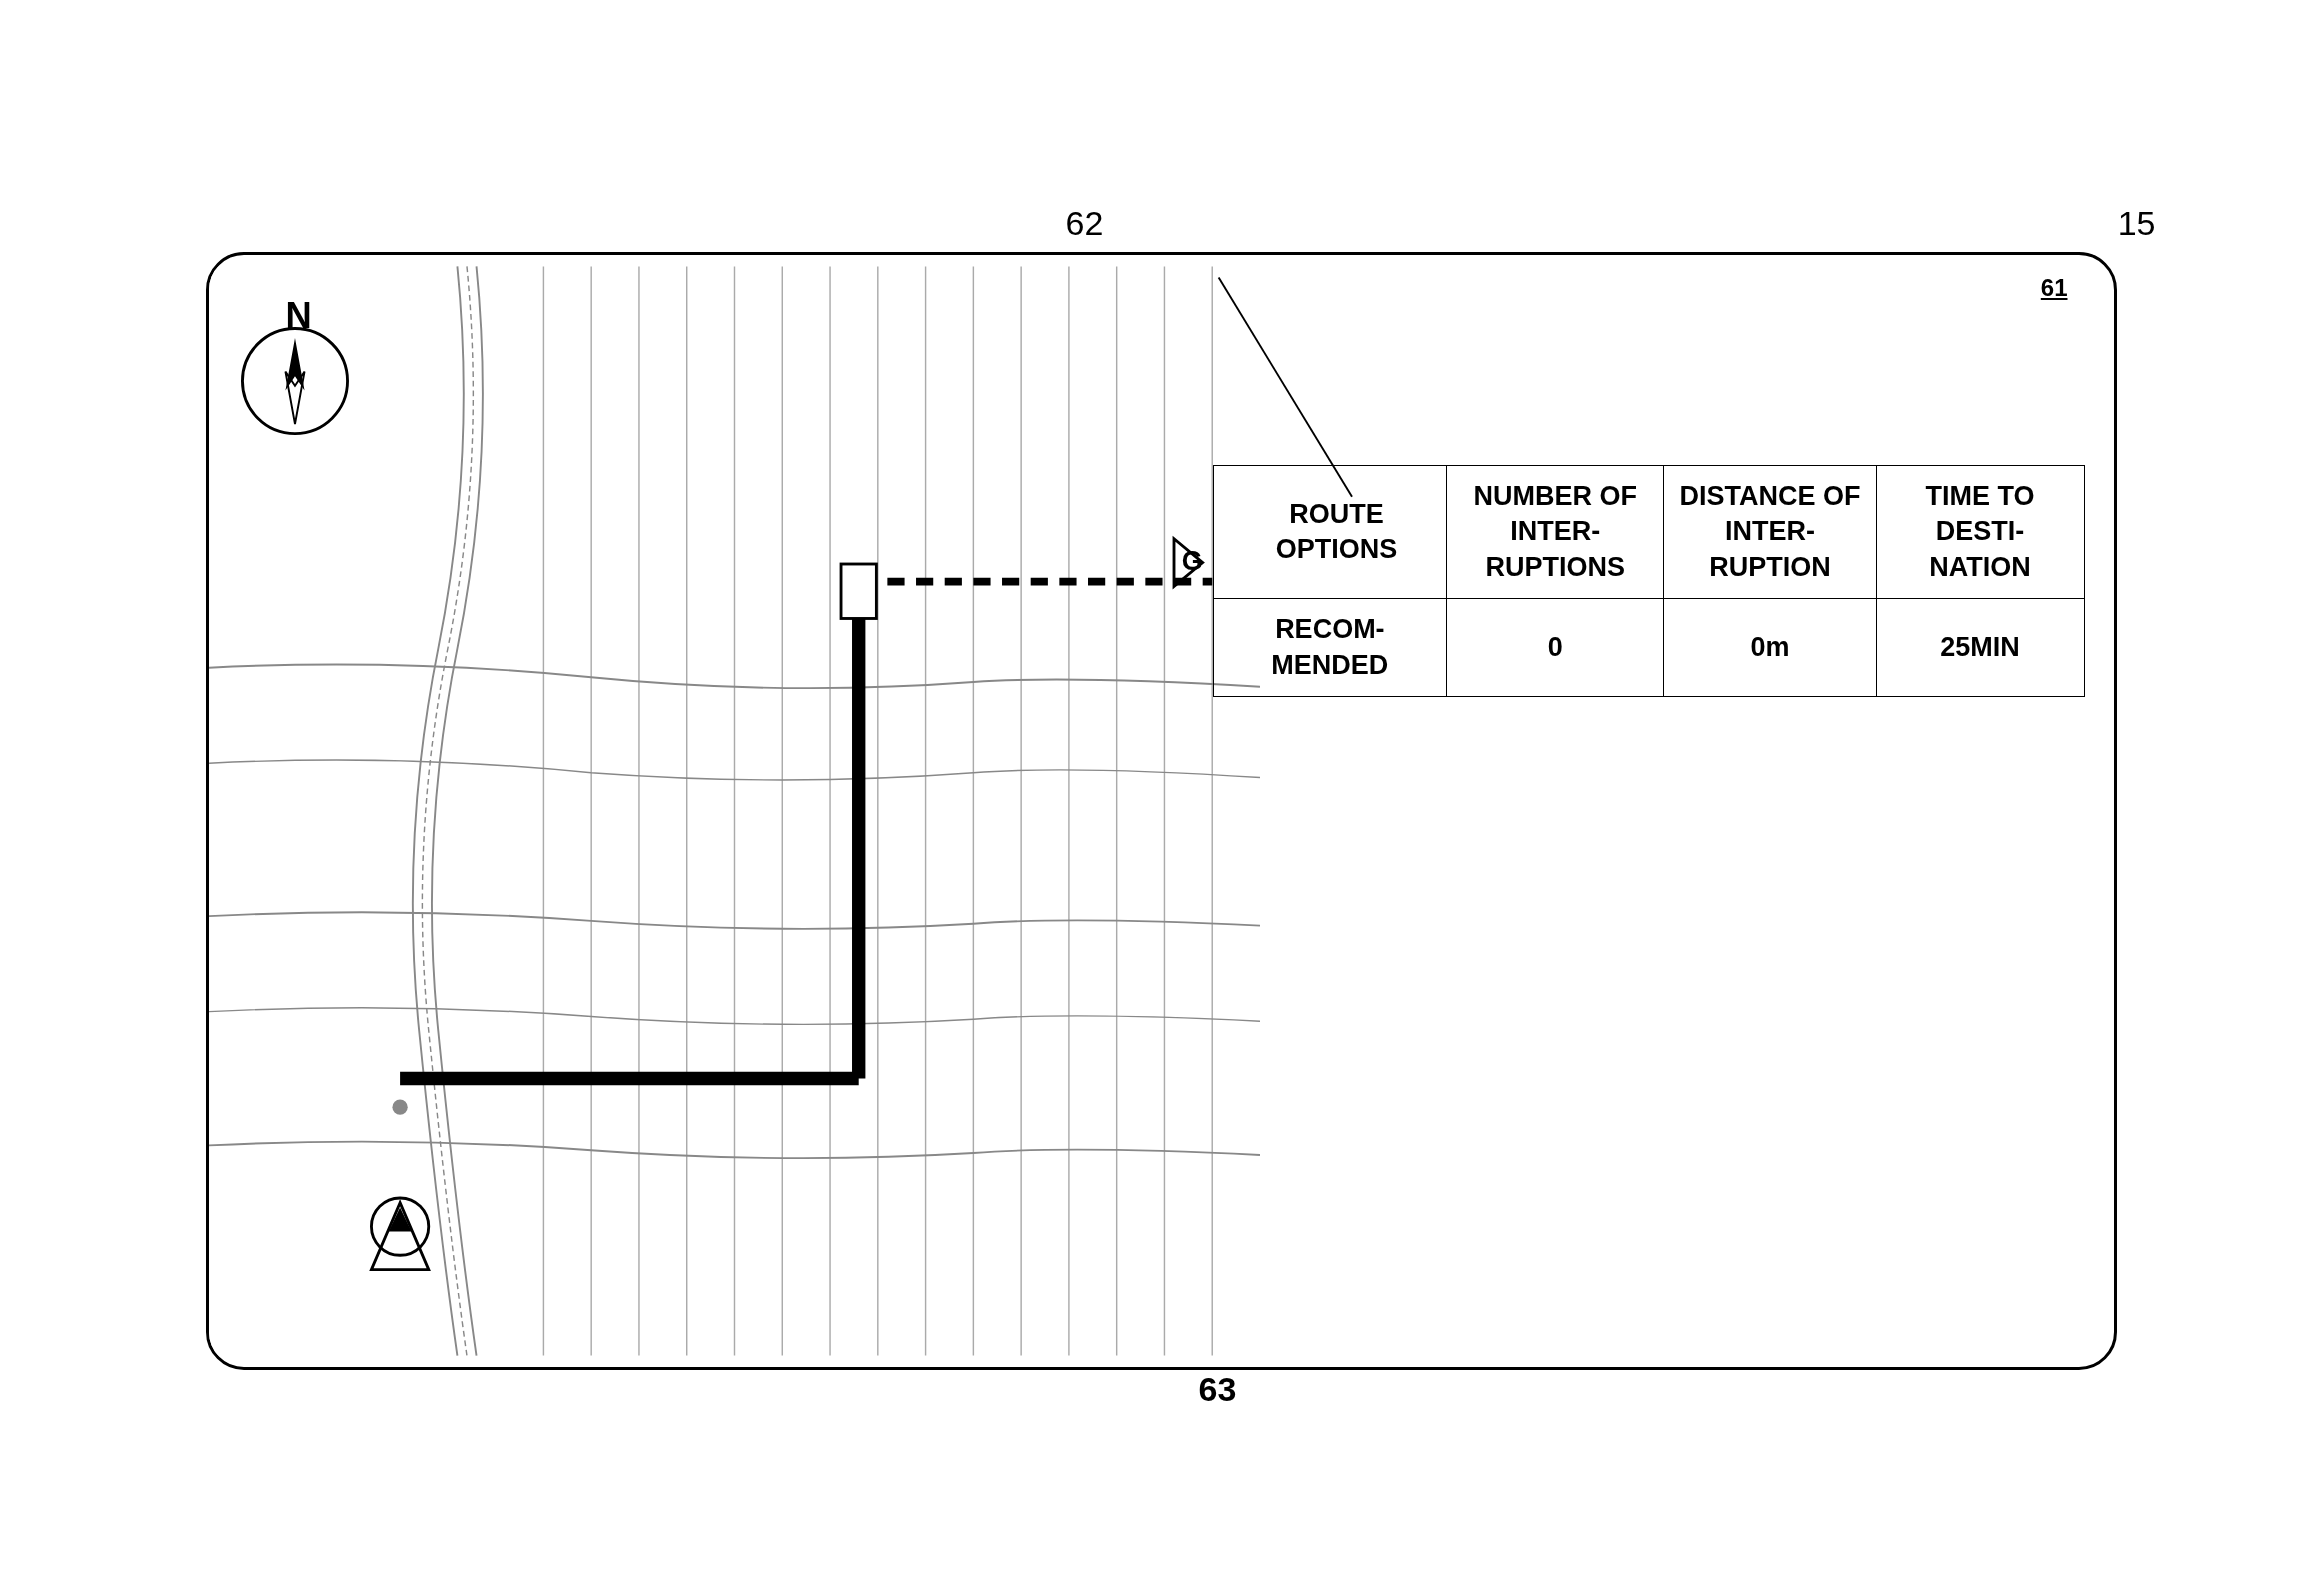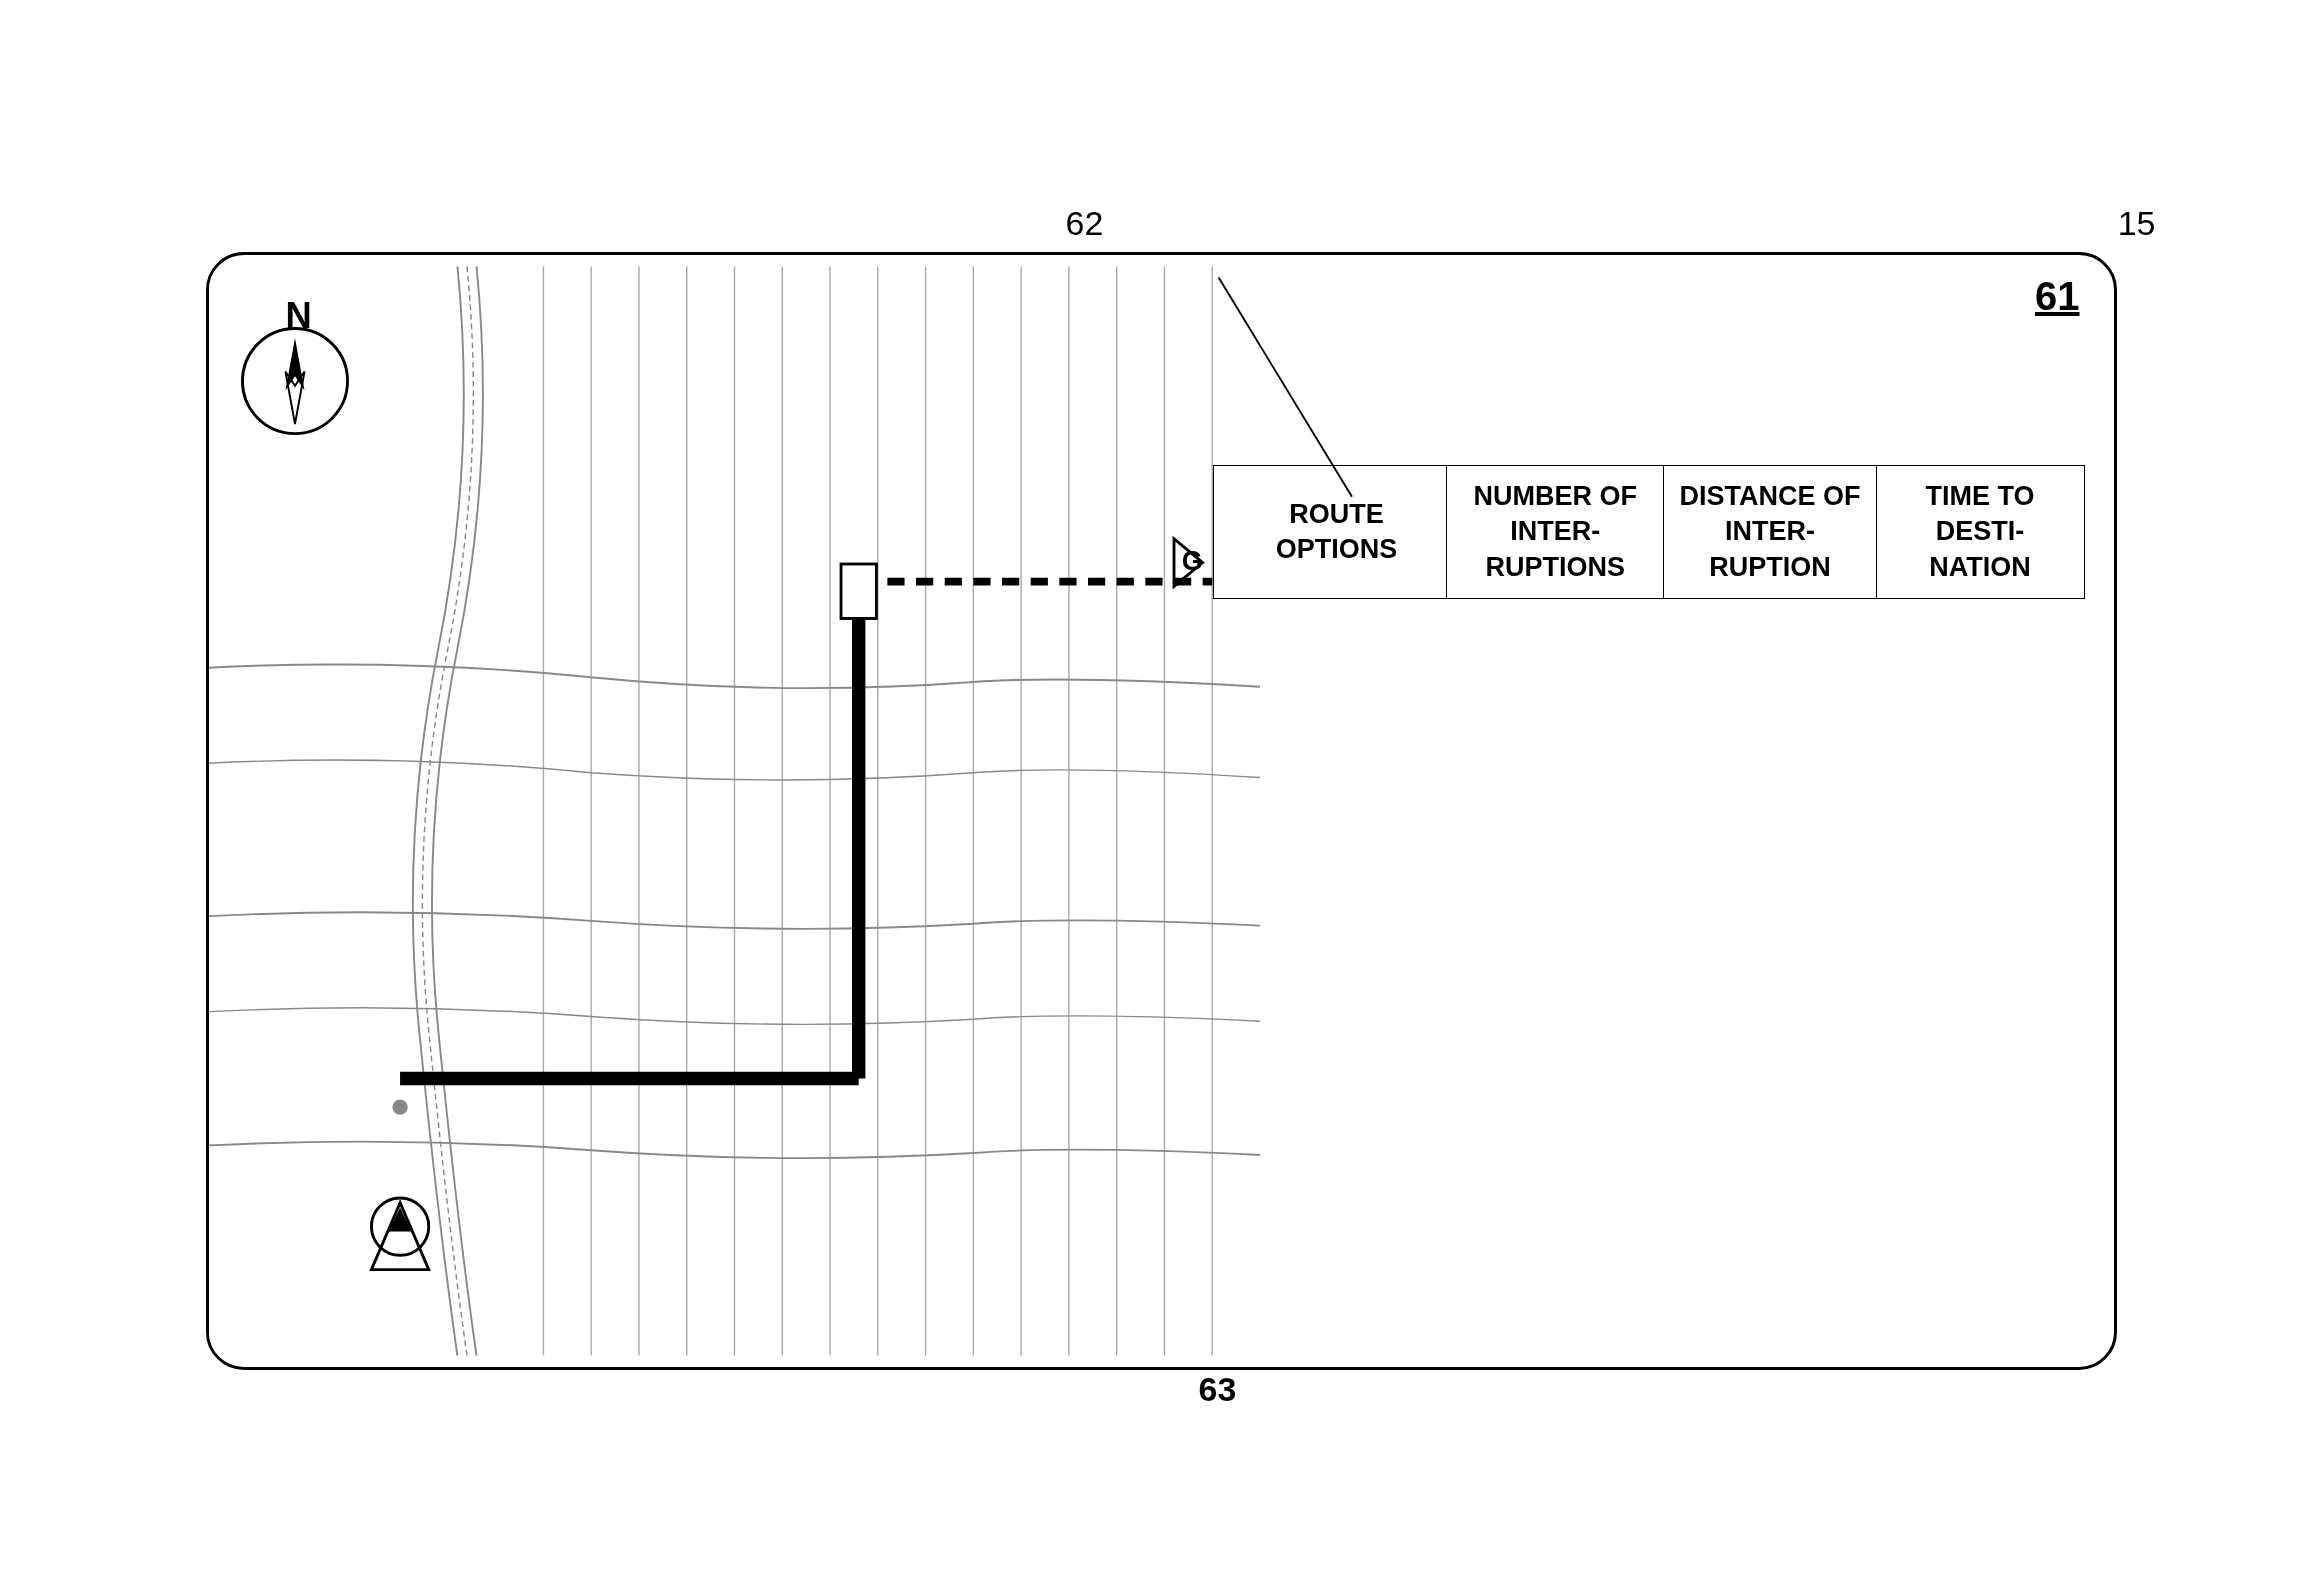--- a/index.html
+++ b/index.html
@@ -35,22 +35,22 @@
       bottom: 96px;
       border: 3.8px solid #000;
       border-radius: 38px;
       background: #fff;
       overflow: hidden;
     }
 
     .panel-label-61 {
       position: absolute;
       top: 19px;
-      right: 34px;
-      font-size: 40px;
+      right: 46px;
+      font-size: 24px;
       font-weight: bold;
       text-decoration: underline;
     }
 
     
     .map-svg {
       position: absolute;
       top: 0; left: 0;
       width: 1051px;
       height: 100%;
@@ -175,20 +175,26 @@
       <table class="route-table">
         <thead>
           <tr>
             <th class="col-route">ROUTE OPTIONS</th>
             <th class="col-interruptions">NUMBER OF INTER-RUPTIONS</th>
             <th class="col-distance">DISTANCE OF INTER-RUPTION</th>
             <th class="col-time">TIME TO DESTI-NATION</th>
           </tr>
         </thead>
         <tbody>
+          <tr>
+            <td>RECOM-MENDED</td>
+            <td>0</td>
+            <td>0m</td>
+            <td>25MIN</td>
+          </tr>
         </tbody>
       </table>
     </div>
 
     <svg class="leader-line-svg" viewBox="0 0 2000 1140" xmlns="http://www.w3.org/2000/svg">
 
       <line x1="1060" y1="10" x2="1200" y2="240" stroke="#000" stroke-width="2"></line>
     </svg>
 
   </div>

